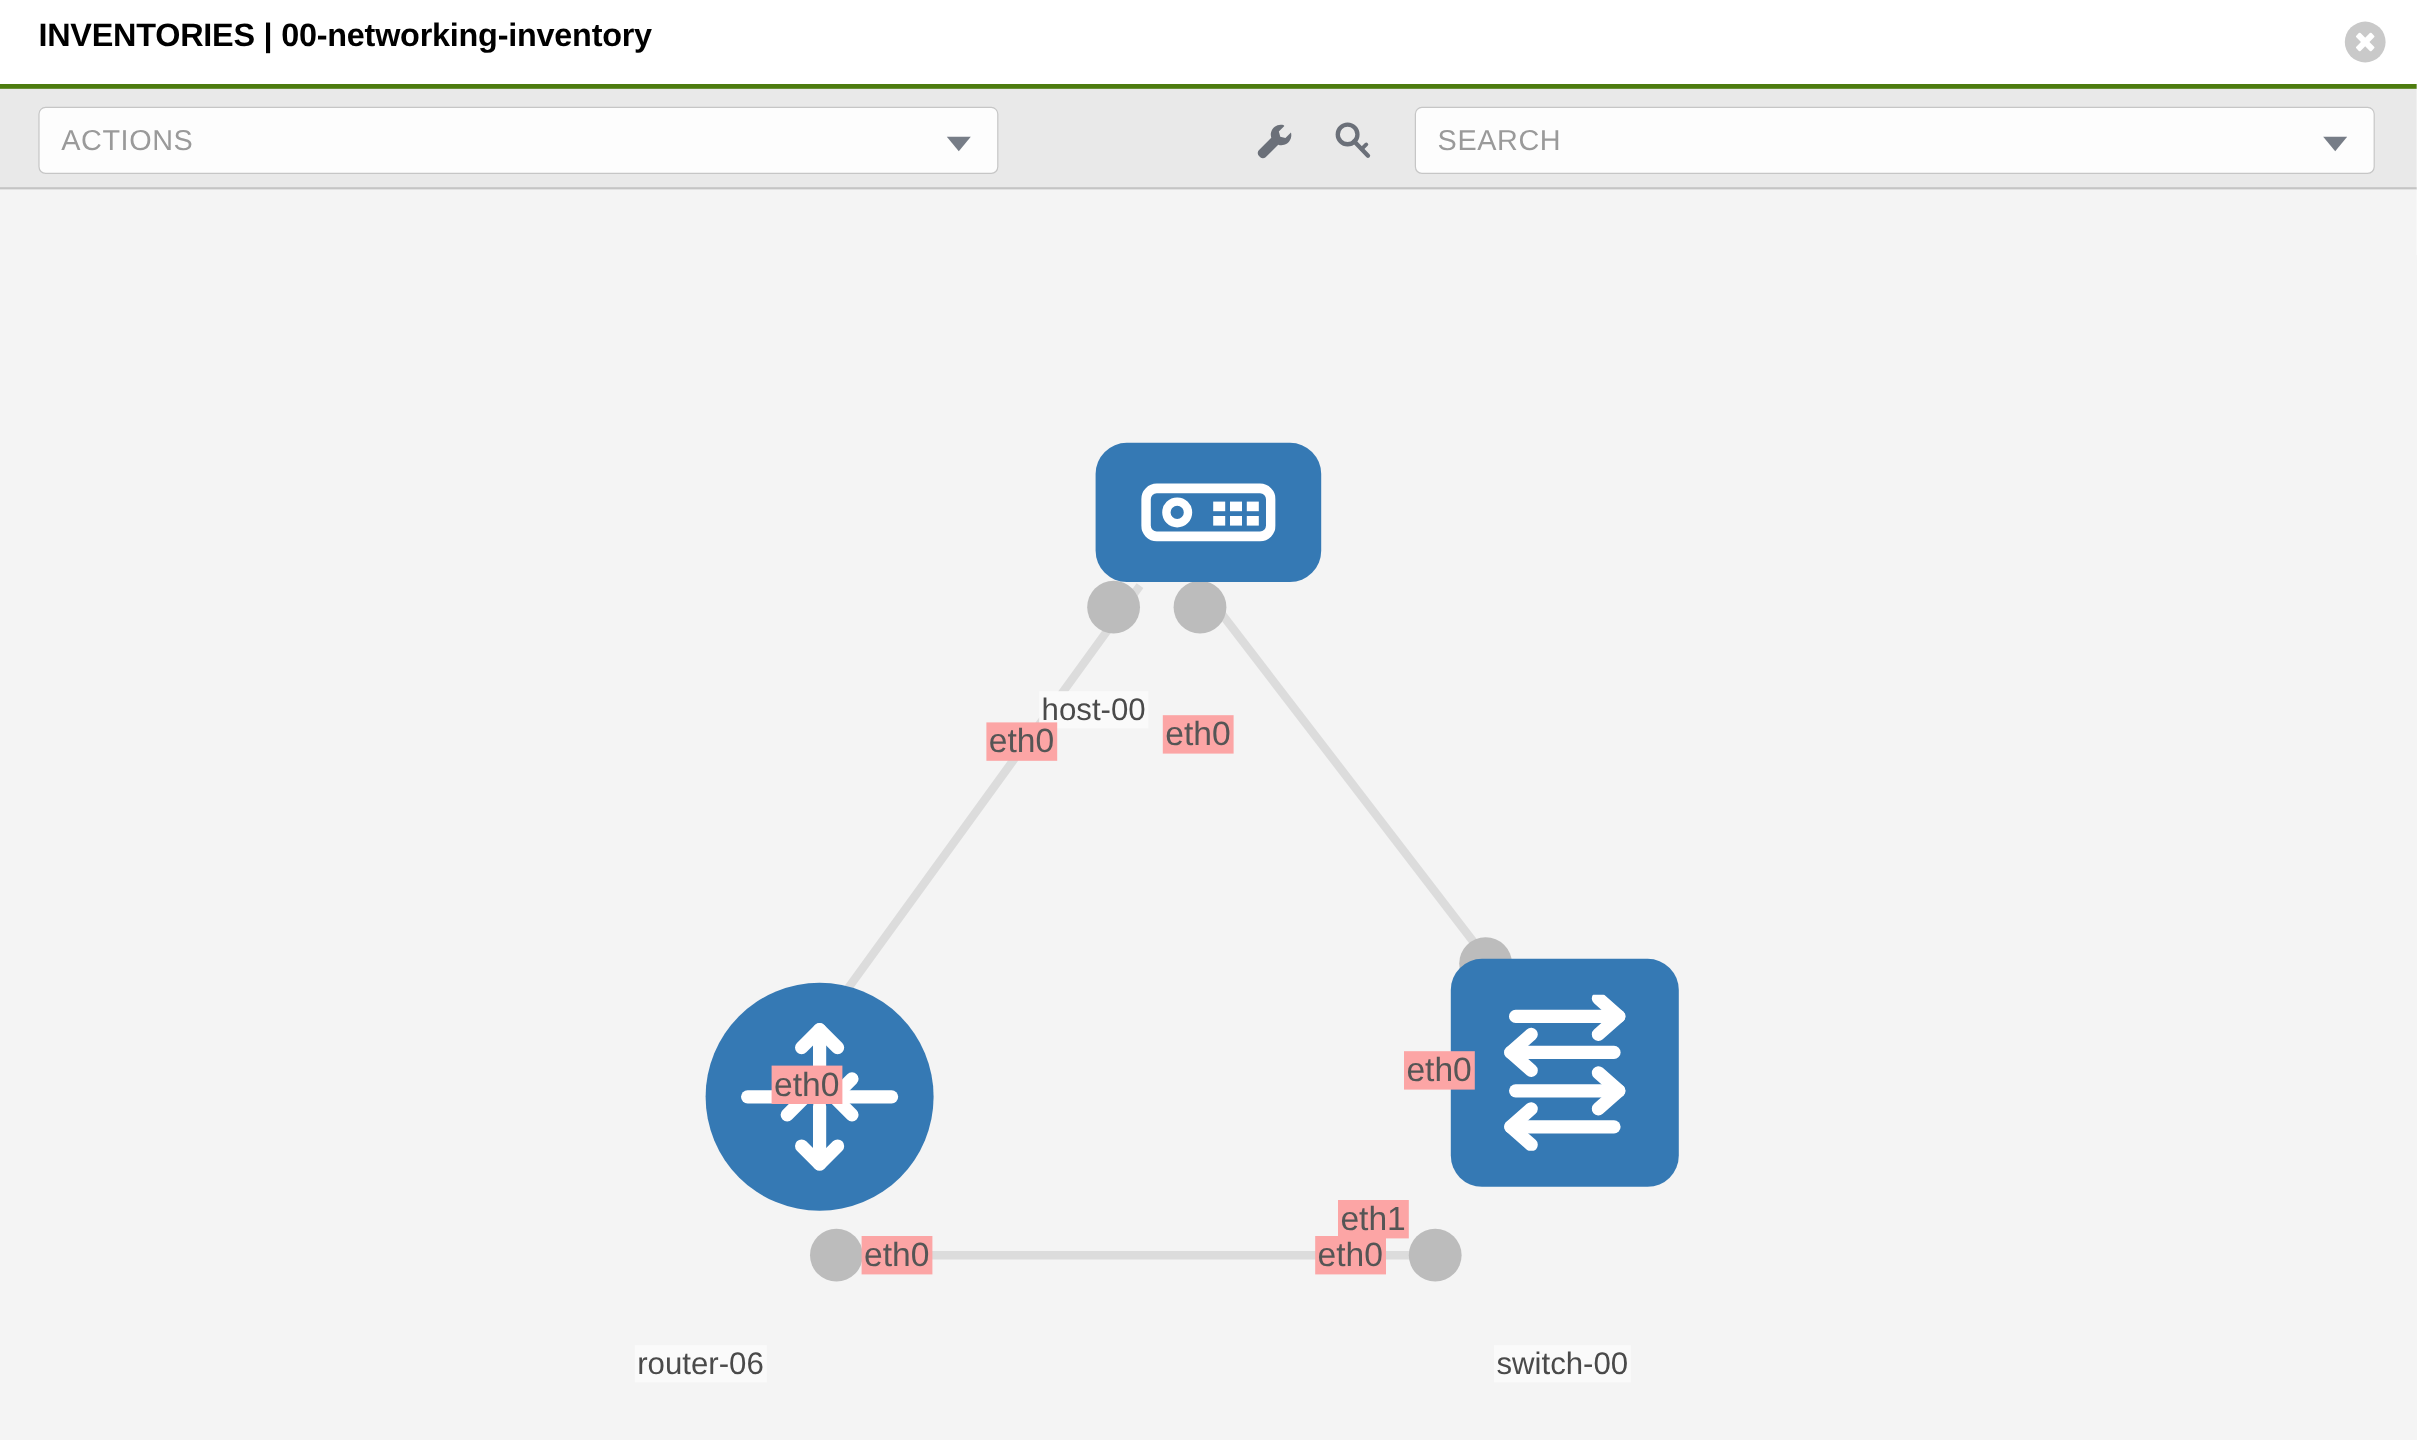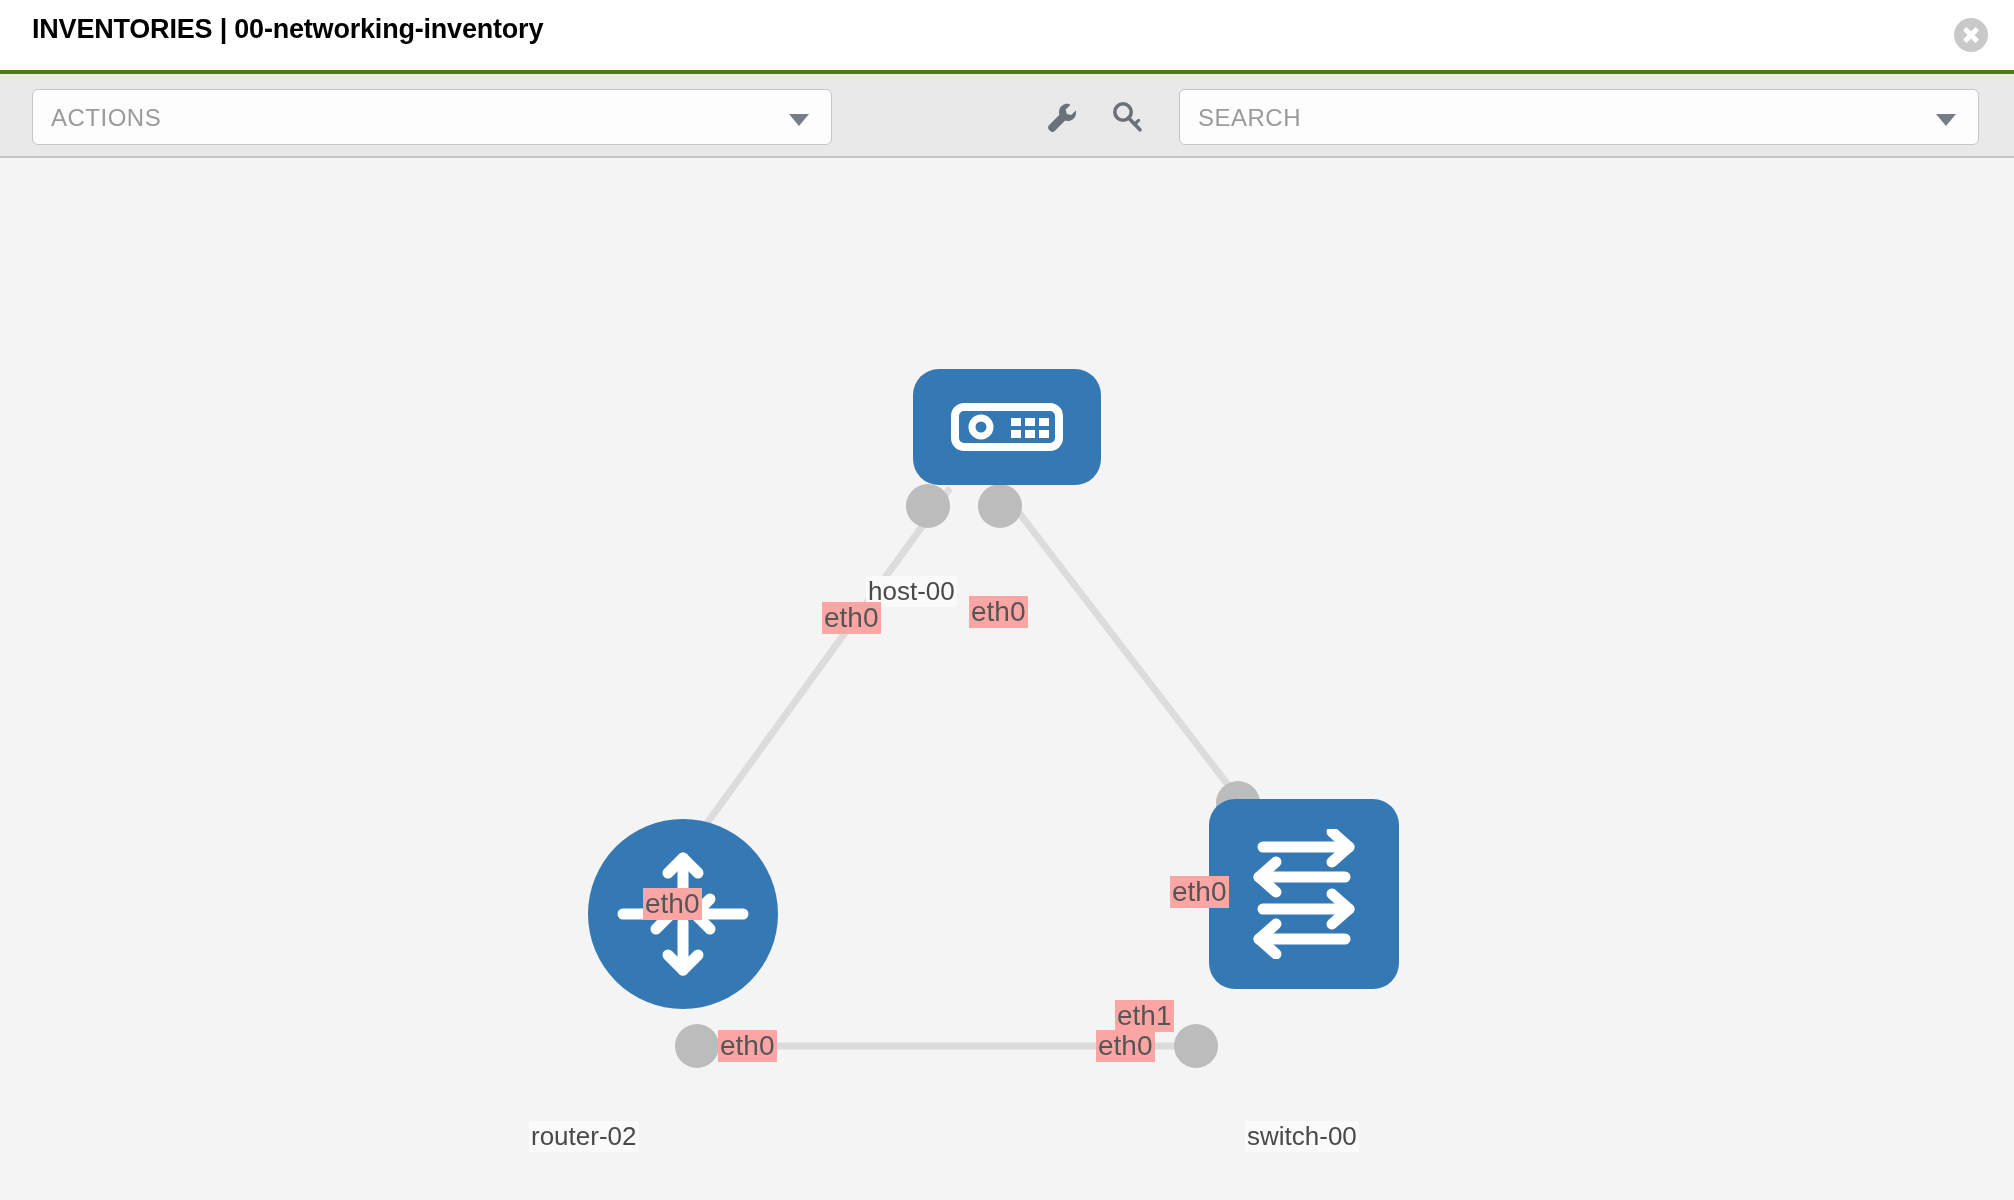--- a/index.html
+++ b/index.html
@@ -233,21 +233,21 @@
           <path d="M39 33 L22 48 L39 63"></path>
           <path d="M26 80 L112 80"></path>
           <path d="M95 65 L112 80 L95 95"></path>
           <path d="M108 110 L22 110"></path>
           <path d="M39 95 L22 110 L39 125"></path>
         </g>
       </svg>
     </div>
 
     <div class="node-label" style="left:866px; top:418px;">host-00</div>
-    <div class="node-label" style="left:529px; top:963px;">router-02</div>
+    <div class="node-label" style="left:529px; top:963px;">router-06</div>
     <div class="node-label" style="left:1245px; top:963px;">switch-00</div>
 
     <div class="edge-label" style="left:822px; top:444px;">eth0</div>
     <div class="edge-label" style="left:969px; top:438px;">eth0</div>
     <div class="edge-label" style="left:643px; top:730px;">eth0</div>
     <div class="edge-label" style="left:1170px; top:718px;">eth0</div>
     <div class="edge-label" style="left:718px; top:872px;">eth0</div>
     <div class="edge-label" style="left:1096px; top:872px; z-index:1;">eth0</div>
     <div class="edge-label" style="left:1115px; top:842px; z-index:2;">eth1</div>
 

